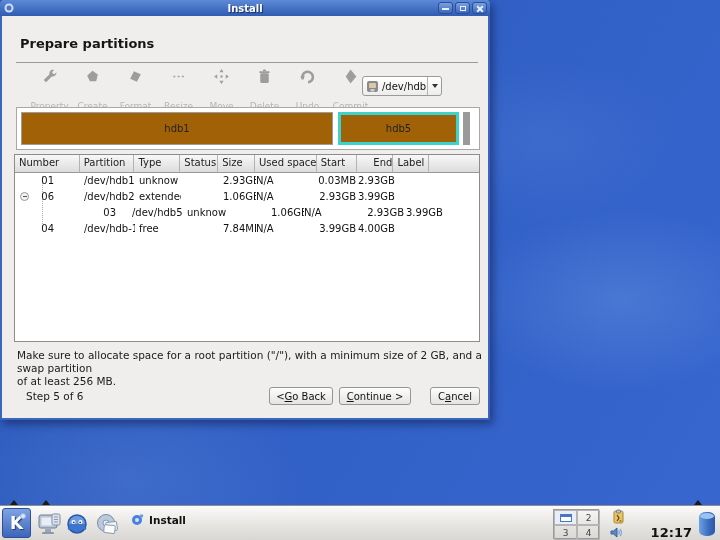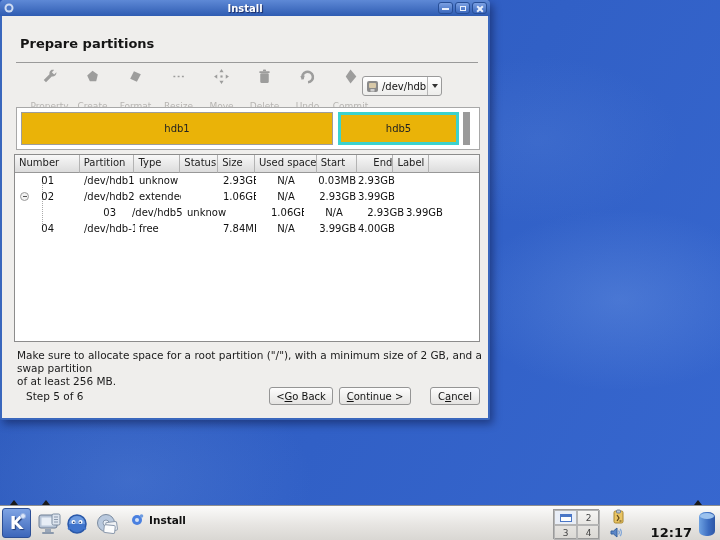--- a/index.html
+++ b/index.html
@@ -63,21 +63,21 @@
   }
   .device-label { font-size:10px; color:#111; margin-left:3px; flex:1; }
   .combo-arrow-box { width:14px; height:18px; border-left:1px solid #b5b5b5; display:flex; align-items:center; justify-content:center; }
   .combo-arrow { width:0; height:0; border-left:3.5px solid transparent; border-right:3.5px solid transparent; border-top:4px solid #333; }
 
   
   .partbar {
     position:absolute; left:14px; top:107px; width:464px; height:43px;
     background:#fff; border:1px solid #a8a8a8;
   }
-  .seg { position:absolute; top:4px; height:33px; background:#eab308; display:flex; align-items:center; justify-content:center; font-size:10px; color:#222; }
+  .seg { position:absolute; top:4px; height:33px; background:#a16207; display:flex; align-items:center; justify-content:center; font-size:10px; color:#222; }
   .seg-hdb1 { left:4px; width:312px; border:1px solid #9d9d9d; }
   .seg-hdb5 { left:321px; width:121px; border:3px solid #3cd2ce; }
   .seg-free { left:446px; width:7px; background:#9a9a9a; }
 
   
   .table {
     position:absolute; left:12px; top:154px; width:466px; height:188px;
     background:#fff; border:1px solid #8c8c8c;
   }
   .thead { display:flex; height:17px; }
@@ -86,21 +86,21 @@
     border-right:1px solid #b3b3b3; border-bottom:1px solid #989898;
     font-size:10px; color:#222; padding:2px 0 15px 4px; white-space:nowrap; overflow:hidden;
   }
   .trow { display:flex; height:16px; align-items:center; position:relative; }
   .td { font-size:10px; color:#111; white-space:nowrap; overflow:hidden; padding-top:1px; }
   .c0{width:65px;} .c1{width:55px;} .c2{width:46px;} .c3{width:38px;} .c4{width:37px;}
   .c5{width:62px;} .c6{width:40px;} .c7{width:37px;text-align:right;} .c8{width:36px;} .c9{width:50px;border-right:none;}
   .td.c0 { text-align:right; padding-right:26px; }
   .trow.child .td.c0 { padding-right:12px;margin-left:48px; }
   .td.c1 { padding-left:4px; } .td.c2 { padding-left:4px; } .td.c4 { padding-left:4px; }
-  .td.c5 { text-align:center; padding-right:2px; }
+  .td.c5 { text-align:left; padding-right:2px; }
   .td.c6 { text-align:right; padding-right:2px; }
   .td.c7 { text-align:right; padding-right:3px; }
   .expander {
     position:absolute; left:5px; top:4px; width:9px; height:9px;
     border:1px solid #9a9a9a; border-radius:50%; background:#f2f2f2;
   }
   .expander::after { content:""; position:absolute; left:1.5px; top:3px; width:4px; height:1px; background:#555; }
   .treelines { position:absolute; left:27px; top:21px; width:1px; height:52px; border-left:1px dotted #aaa; }
 
   
@@ -285,21 +285,21 @@
         <div class="td c3"></div>
         <div class="td c4">2.93GB</div>
         <div class="td c5">N/A</div>
         <div class="td c6">0.03MB</div>
         <div class="td c7">2.93GB</div>
         <div class="td c8"></div>
       </div>
 
       <div class="trow">
         <div class="expander"></div>
-        <div class="td c0">02</div>
+        <div class="td c0">06</div>
         <div class="td c1">/dev/hdb2</div>
         <div class="td c2">extended</div>
         <div class="td c3"></div>
         <div class="td c4">1.06GB</div>
         <div class="td c5">N/A</div>
         <div class="td c6">2.93GB</div>
         <div class="td c7">3.99GB</div>
         <div class="td c8"></div>
       </div>
 

